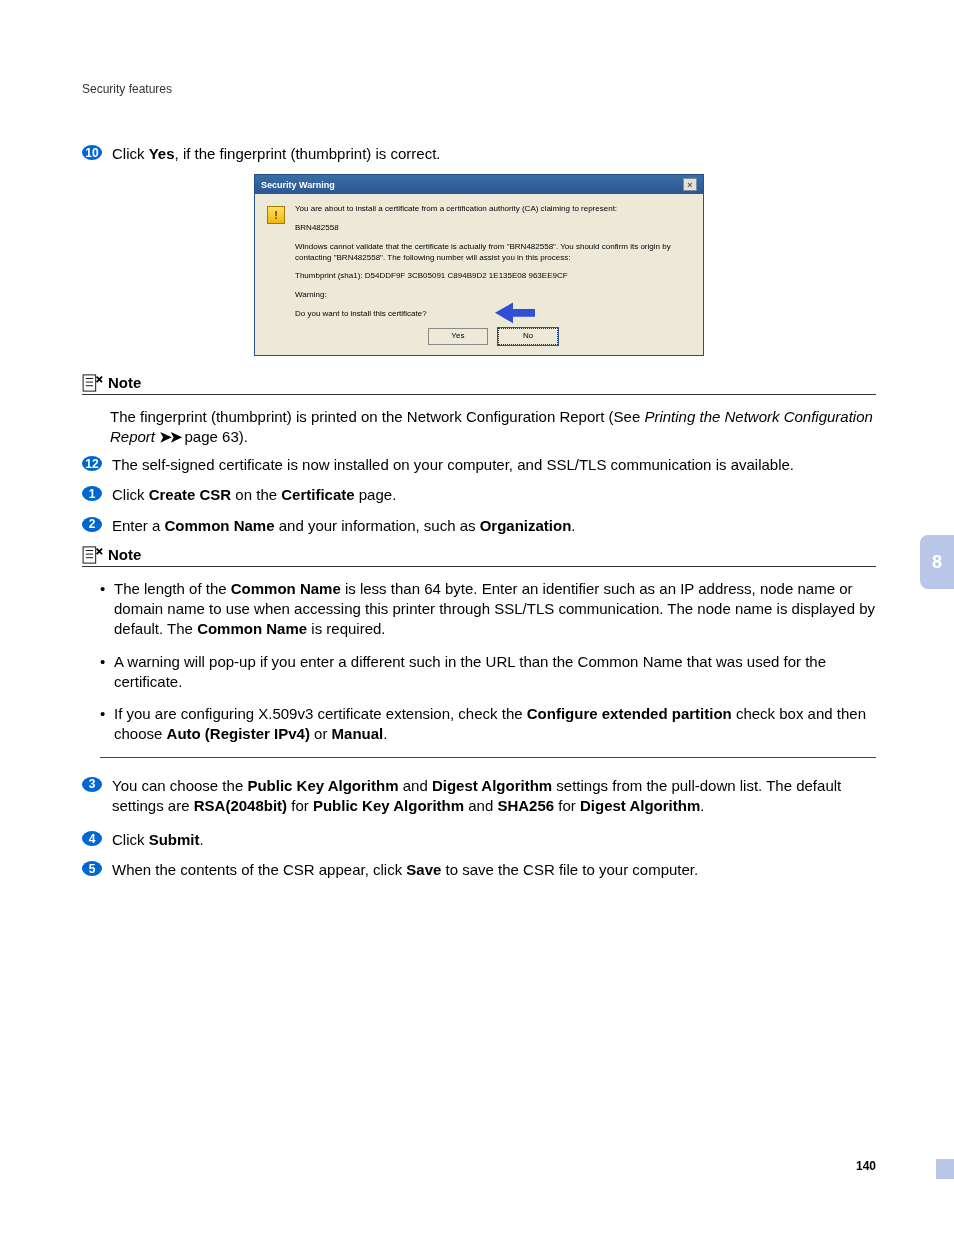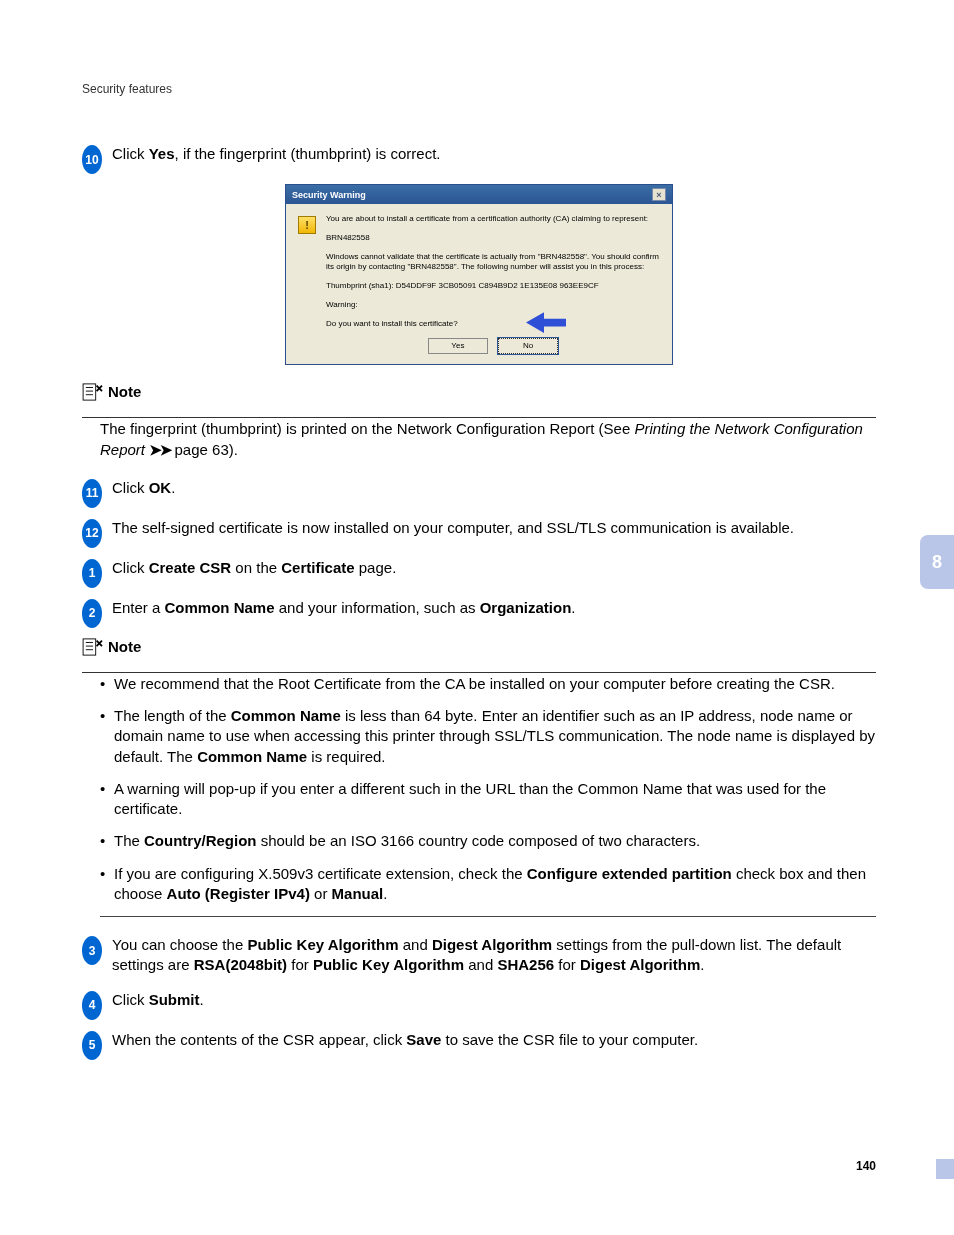--- a/index.html
+++ b/index.html
@@ -21,39 +21,39 @@
     color: #333;
     margin-bottom: 48px;
   }
   .step-line {
     display: flex;
     align-items: flex-start;
     margin-bottom: 10px;
   }
   .step-num {
     width: 20px;
-    height: 29px;
+    height: 15px;
     border-radius: 50%;
     background: #0067d2;
     color: #fff;
     font-size: 12px;
     font-weight: bold;
     display: inline-flex;
     align-items: center;
     justify-content: center;
     flex: 0 0 20px;
     margin-right: 10px;
     margin-top: 1px;
   }
   .step-text { flex: 1; line-height: 1.35; }
 
   
   .dialog-wrap { display:flex; justify-content:center; margin: 4px 0 18px 0; }
   .dialog {
-    width: 388px;
+    width: 450px;
     border: 1px solid #2b4e8c;
     background: #ece9d8;
     font-size: 8px;
     font-family: Tahoma, Arial, sans-serif;
     color: #000;
   }
   .dlg-title {
     background: linear-gradient(#3a6ea5,#2b5593);
     color: #fff;
     font-weight: bold;
@@ -102,33 +102,33 @@
     position:absolute;
     left: 200px;
     top: -28px;
     width: 40px; height: 26px;
     background:#2f4fd6;
     clip-path: polygon(0 50%, 45% 10%, 45% 35%, 100% 35%, 100% 65%, 45% 65%, 45% 90%);
   }
 
   .note-block { margin: 6px 0 8px 0; }
   .note-header {
-    display:flex; 
+    display:flex; align-items:center;
     border-bottom: 1px solid #333;
-    padding-bottom: 16px;
-    margin-bottom: 1px;
+    padding-bottom: 2px;
+    margin-bottom: 12px;
   }
   .note-icon {
     width:22px;height:18px;
     display:inline-flex;align-items:center;justify-content:center;
     margin-right:4px;
   }
   .note-icon svg { width:22px; height:18px; }
   .note-label { font-weight:bold; }
-  .note-body { margin-left: 18px; line-height:1.35; }
+  .note-body { margin-left: 28px; line-height:1.35; }
   .note-body p { margin-bottom: 4px; }
   .xref { font-style: italic; }
   .dbl-arrow { font-weight:bold; letter-spacing:-2px; }
 
   .h3 {
     font-weight: bold;
     font-size: 16px;
     margin: 24px 0 14px 0;
   }
   ul.notes-list {
@@ -238,26 +238,20 @@
       <span class="note-label">Note</span>
     </div>
     <div class="note-body">
       <p>
         <span>The fingerprint (thumbprint) is printed on the Network Configuration Report (See </span><span class="xref">Printing the Network Configuration Report</span>
         <span class="dbl-arrow"> ➤➤</span><span> page 63).</span>
       </p>
     </div>
   </div>
 
-  <div class="step-line" style="margin-top:18px;">
-    <span class="step-num">11</span>
-    <span class="step-text">
-      <span>Click </span><b>OK</b><span>.</span>
-    </span>
-  </div>
 
   <div class="step-line">
     <span class="step-num">12</span>
     <span class="step-text">The self-signed certificate is now installed on your computer, and SSL/TLS communication is available.</span>
   </div>
 
 
   <div class="step-line">
     <span class="step-num">1</span>
     <span class="step-text">
@@ -279,29 +273,25 @@
             <rect x="1" y="1" width="14" height="18" fill="none" stroke="#000" stroke-width="1"></rect>
             <path d="M16 3 L22 9 M16 9 L22 3" stroke="#000" stroke-width="2" fill="none"></path>
             <line x1="4" y1="5" x2="12" y2="5" stroke="#000"></line>
             <line x1="4" y1="9" x2="12" y2="9" stroke="#000"></line>
             <line x1="4" y1="13" x2="12" y2="13" stroke="#000"></line>
           </svg>
       </span>
       <span class="note-label">Note</span>
     </div>
     <ul class="notes-list">
-      <li>We recommend that the Root Certificate from the CA be installed on your computer before creating the CSR.</li>
       <li>
         <span>The length of the </span><b>Common Name</b><span> is less than 64 byte. Enter an identifier such as an IP address, node name or domain name to use when accessing this printer through SSL/TLS communication. The node name is displayed by default. The </span><b>Common Name</b><span> is required.</span>
       </li>
       <li>A warning will pop-up if you enter a different such in the URL than the Common Name that was used for the certificate.</li>
       <li>
-        <span>The </span><b>Country/Region</b><span> should be an ISO 3166 country code composed of two characters.</span>
-      </li>
-      <li>
         <span>If you are configuring X.509v3 certificate extension, check the </span><b>Configure extended partition</b><span> check box and then choose </span><b>Auto (Register IPv4)</b><span> or </span><b>Manual</b><span>.</span>
       </li>
     </ul>
     <hr class="list-divider">
   </div>
 
   <div class="step-line">
     <span class="step-num">3</span>
     <span class="step-text">
       <span>You can choose the </span><b>Public Key Algorithm</b><span> and </span><b>Digest Algorithm</b><span> settings from the pull-down list. The default settings are </span><b>RSA(2048bit)</b><span> for </span><b>Public Key Algorithm</b><span> and </span><b>SHA256</b><span> for </span><b>Digest Algorithm</b><span>.</span>

